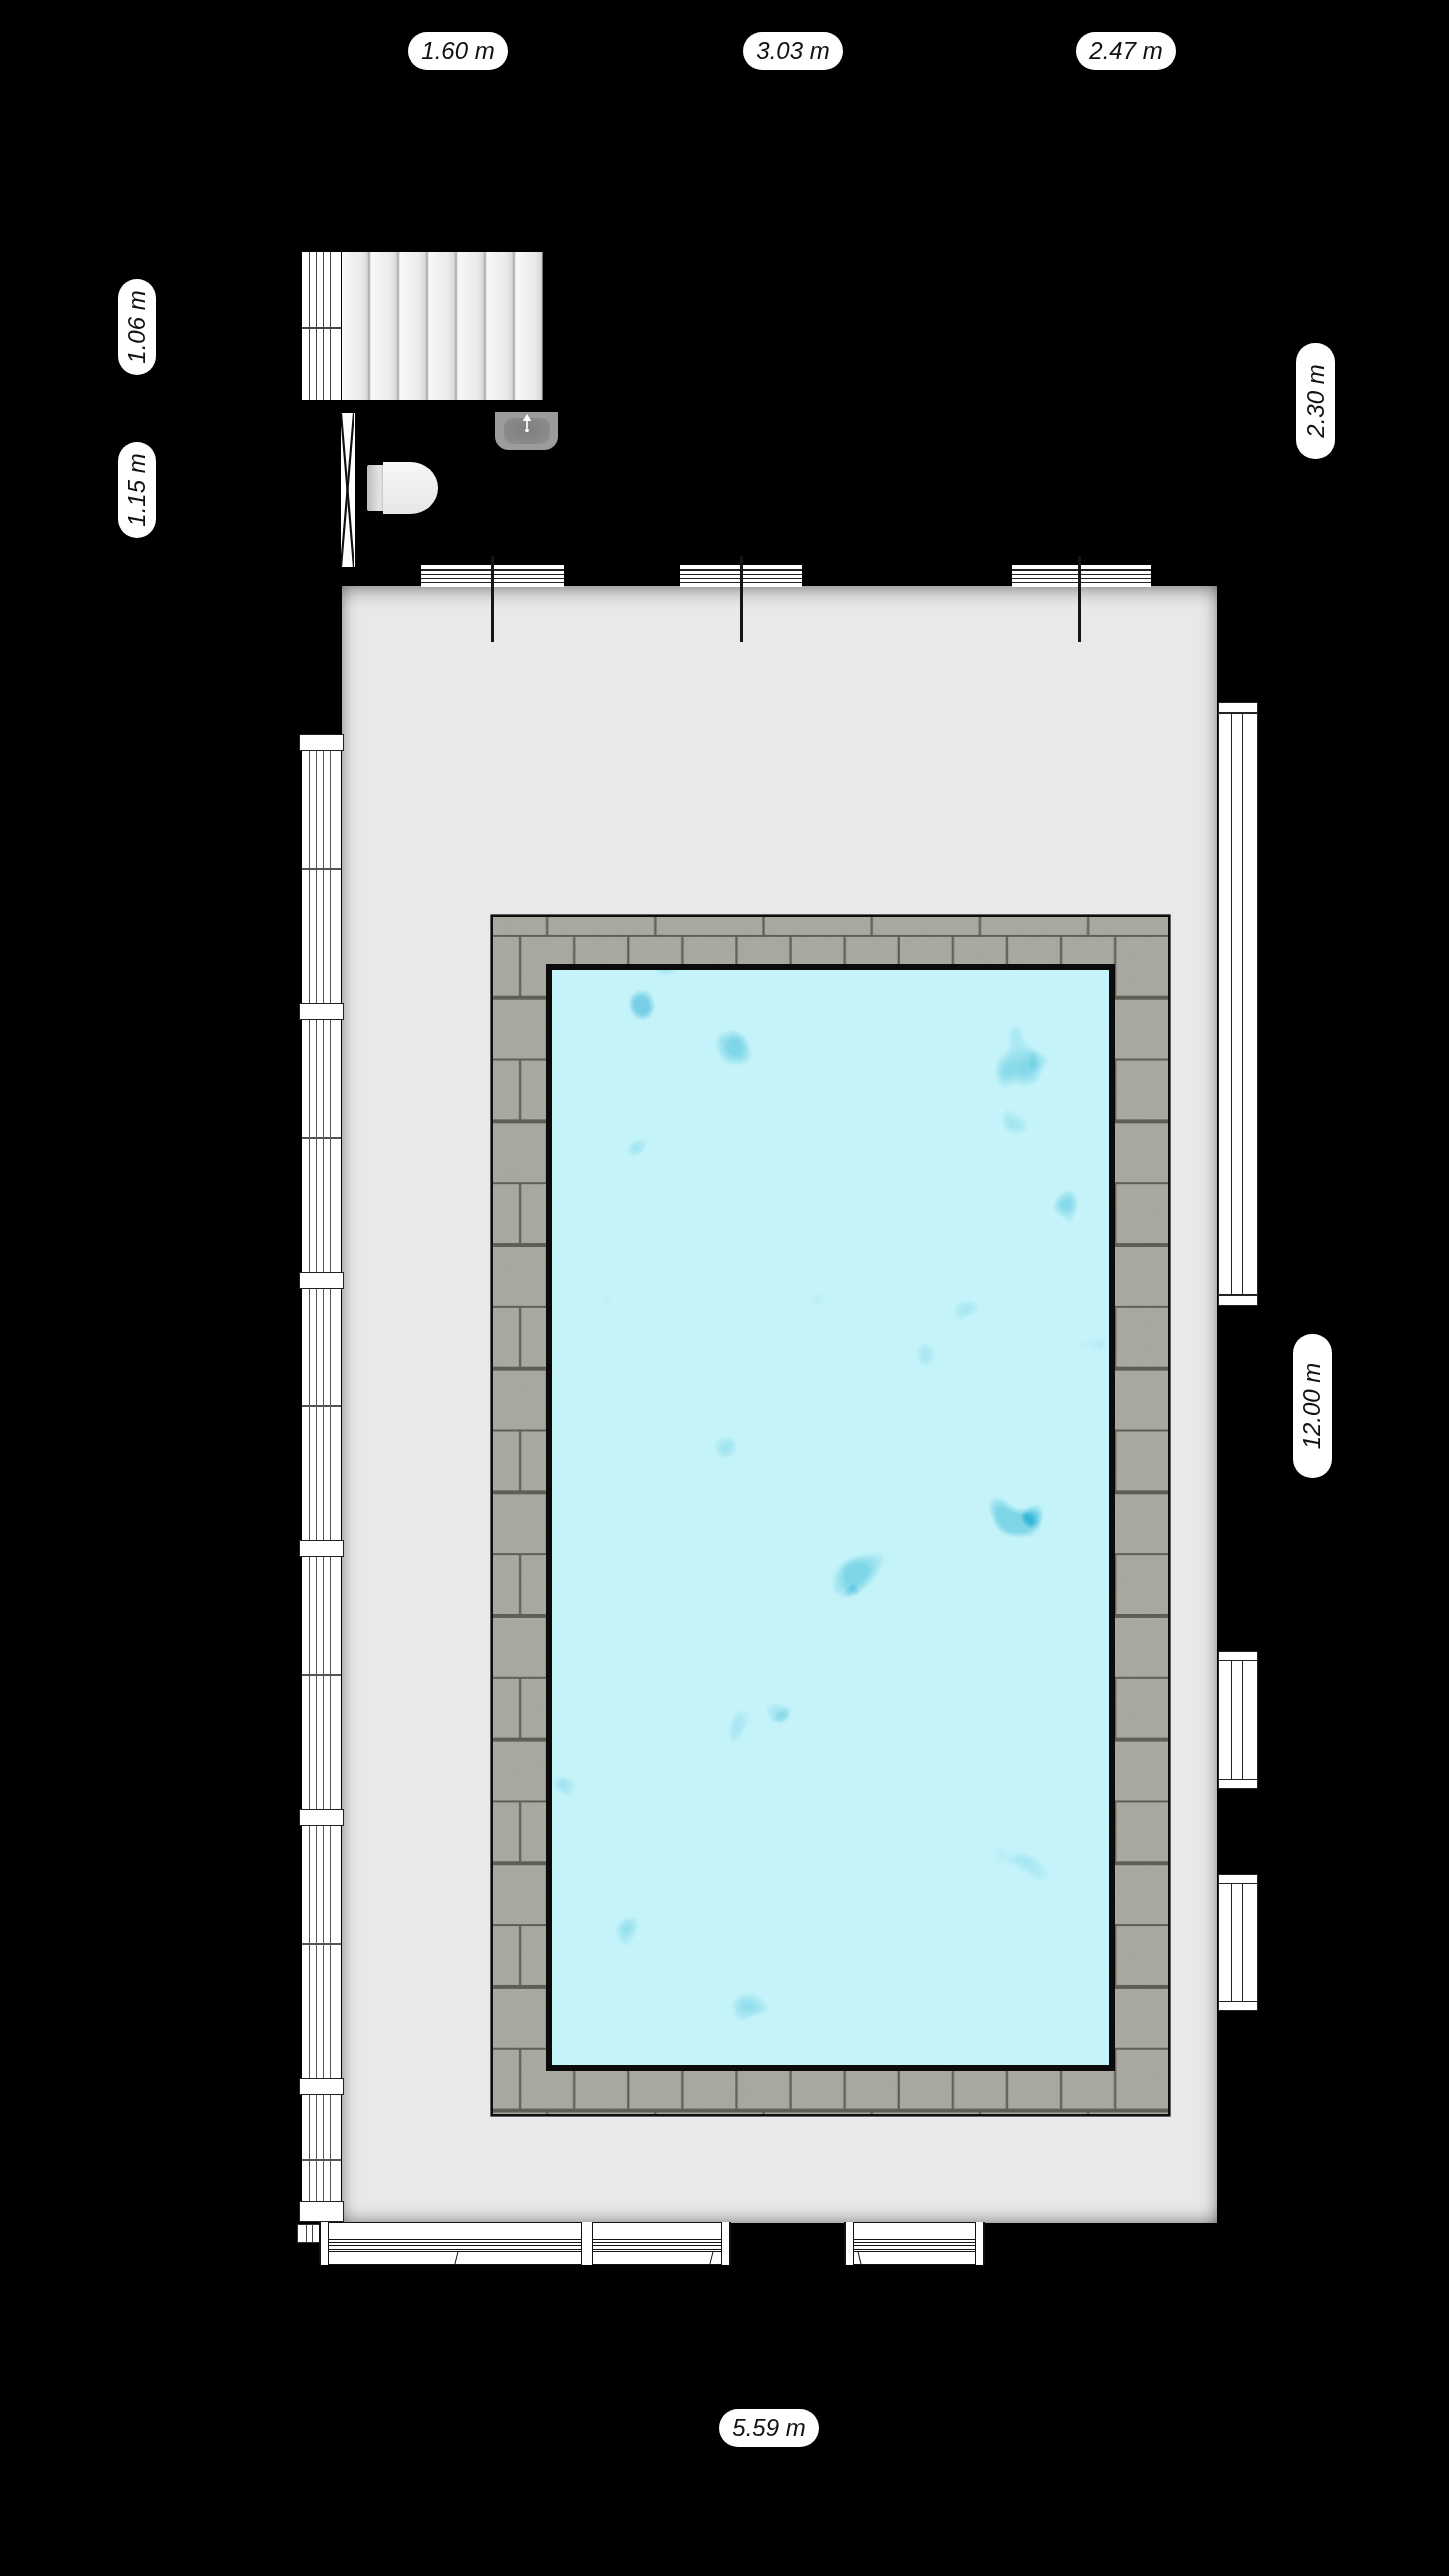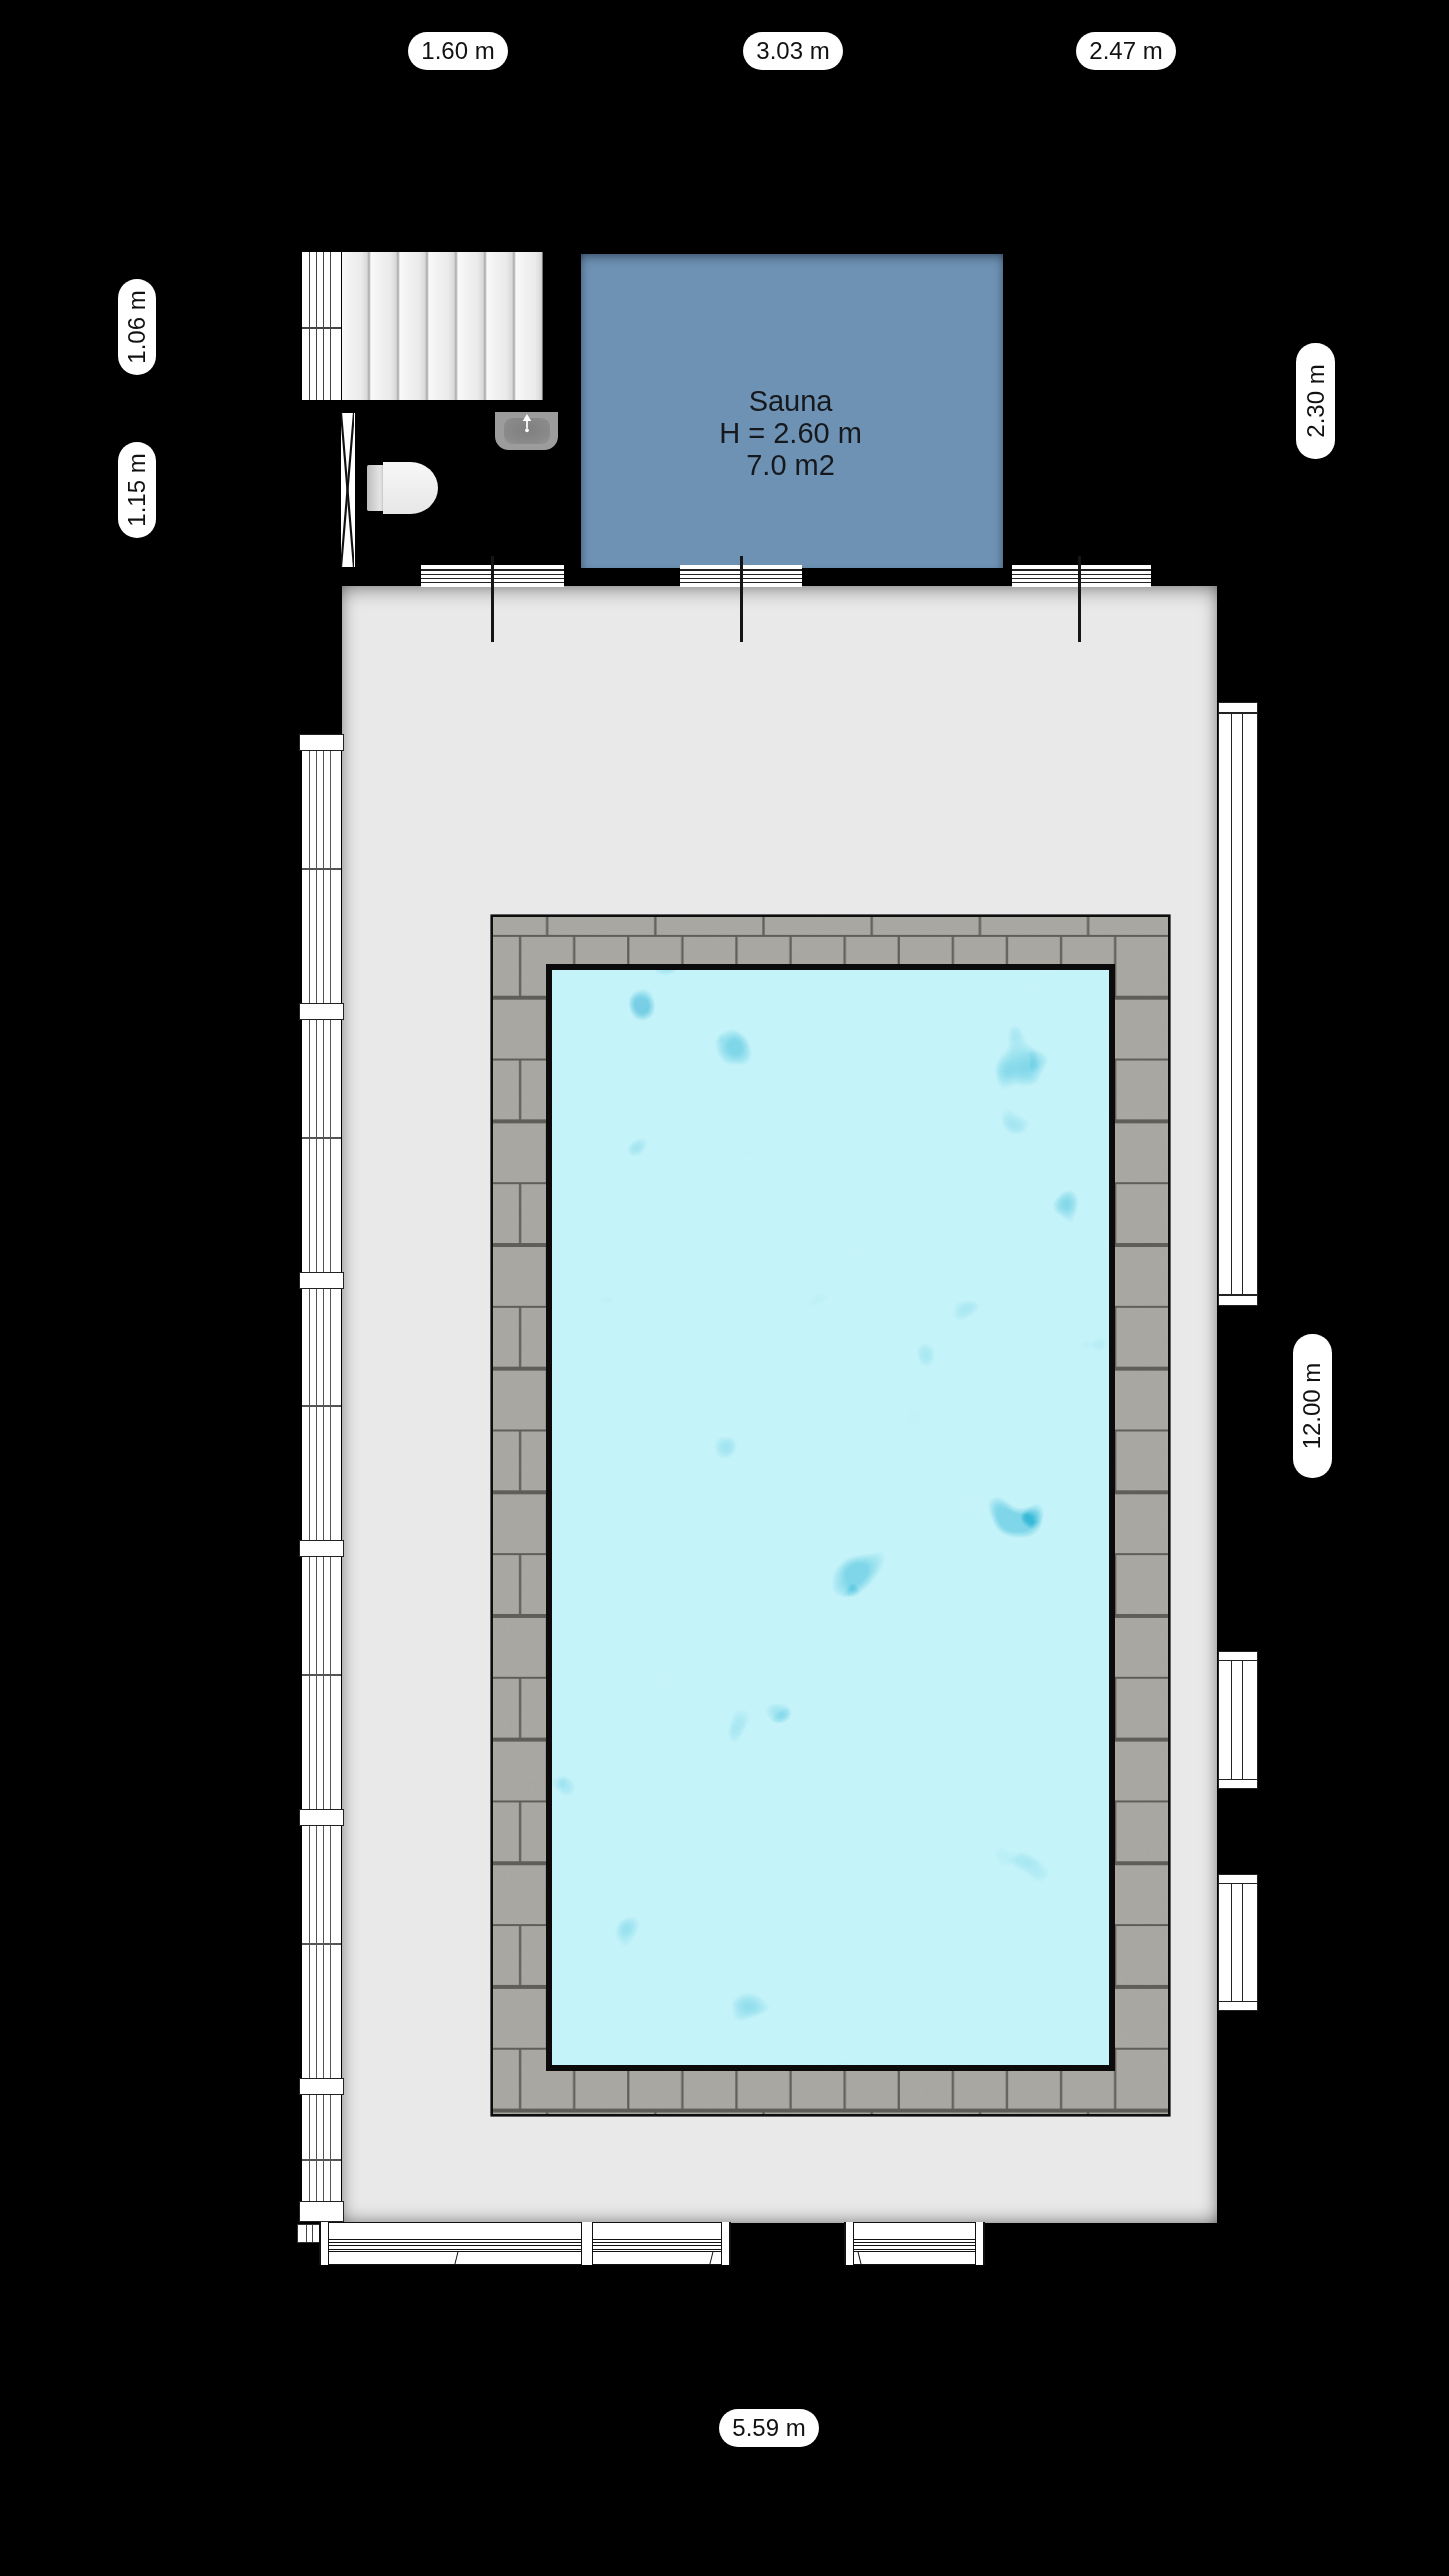--- a/index.html
+++ b/index.html
@@ -9,21 +9,21 @@
   }
   html,body{margin:0;padding:0;background:#000;}
   #plan{position:relative;width:1449px;height:2576px;background:var(--wall);
         font-family:"Liberation Sans", sans-serif;overflow:hidden;}
   #plan *{box-sizing:border-box;}
   .abs{position:absolute;}
 
   
   .pill{background:var(--label-bg);color:var(--label-text);border-radius:19px;
         display:flex;align-items:center;justify-content:center;
-        font-size:24px;line-height:1;white-space:nowrap;}
+        font-size:24px;line-height:1;white-space:nowrap;font-style:italic;}
   .vpill span{transform:rotate(-90deg);white-space:nowrap;display:block;}
 
   
   .room{background:var(--room-fill);
         box-shadow:inset 0 8.6px 10.3px -6px rgba(0,0,20,.45),
                    inset 6.9px 0 8.6px -6px rgba(0,0,20,.3),
                    inset -6.9px 0 8.6px -6px rgba(0,0,20,.3);}
   .roomtext{color:#15181c;text-align:center;}
 
   
@@ -138,28 +138,20 @@
       <rect x="6" y="8" width="2" height="9" fill="#fff"></rect>
       <circle cx="7" cy="19" r="2.2" fill="#fff"></circle>
     </svg>
   </div>
 
   <div class="abs toilet" style="left:367px;top:462px;width:70px;height:52px;">
     <div class="tank"></div>
     <div class="bowl"></div>
   </div>
 
-  <div class="abs room" style="left:581px;top:254px;width:422px;height:314px;">
-    <div class="abs roomtext" style="left:50%;top:131px;transform:translateX(-51%);
-         font-size:29px;line-height:32px;">
-      <div>Sauna</div>
-      <div>H = 2.60 m</div>
-      <div>7.0 m2</div>
-    </div>
-  </div>
 
 
   <div class="abs hall" style="left:342px;top:586px;width:875px;height:1637px;"></div>
 
   <div class="abs thresh" style="left:421px;top:565px;width:143px;height:22px;">
     <i style="top:4.3px"></i>
       <i style="top:8.6px"></i>
       <i style="top:13px"></i>
       <i style="top:17px"></i>
   </div>

